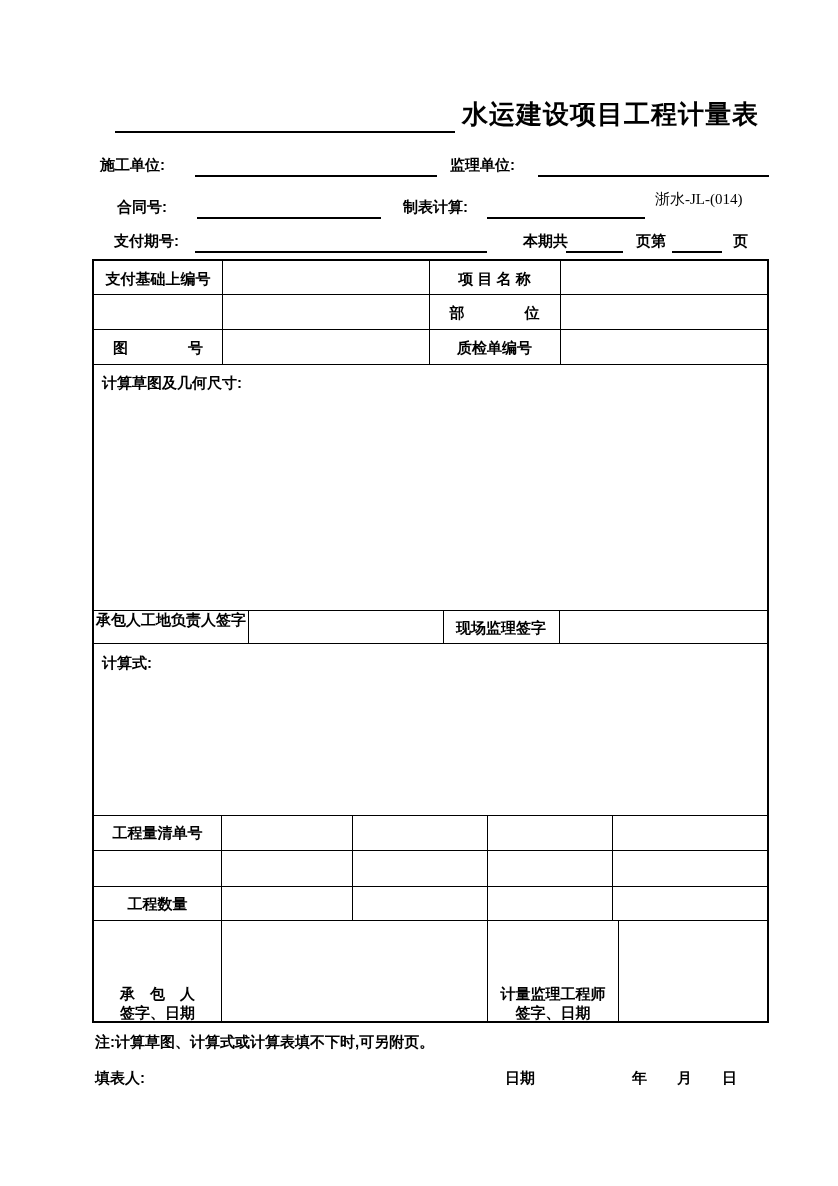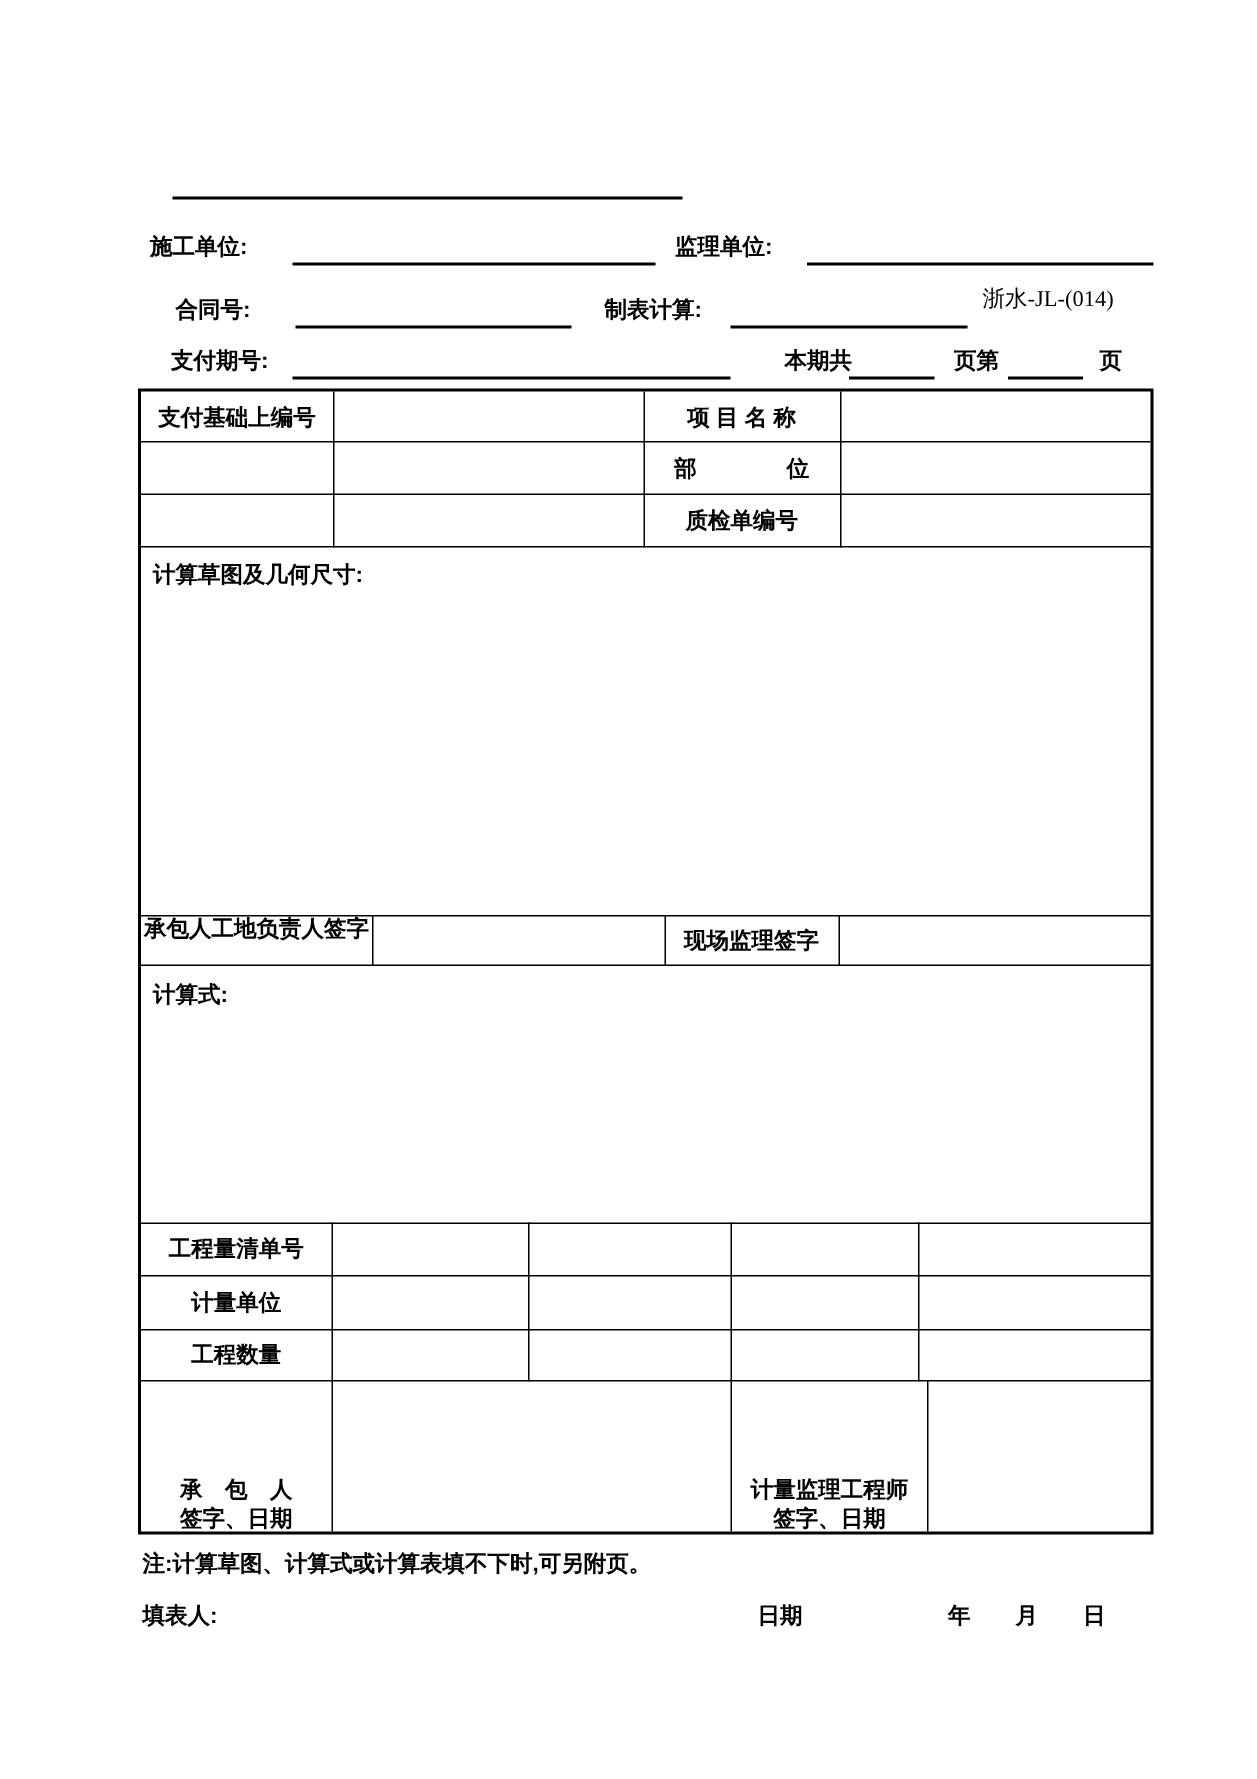--- a/index.html
+++ b/index.html
@@ -21,20 +21,21 @@
   .blank{background:transparent;}
   .corner-lbl{position:absolute;font-size:15px;font-weight:bold;white-space:pre;}
   .note{position:absolute;font-size:15px;font-weight:bold;white-space:pre;}
 </style>
 </head>
 <body>
 
 <div class="page">
 
   <div class="uline" style="left:115px;top:131px;width:340px;"></div>
+  <div class="title" style="left:462px;top:99px;">水运建设项目工程计量表</div>
 
   <span class="lbl" style="left:100px;top:156px;">施工单位:</span>
   <div class="uline" style="left:195px;top:175px;width:242px;"></div>
   <span class="lbl" style="left:450px;top:156px;">监理单位:</span>
   <div class="uline" style="left:538px;top:175px;width:231px;"></div>
 
   <span class="lbl" style="left:117px;top:198px;">合同号:</span>
   <div class="uline" style="left:197px;top:217px;width:184px;"></div>
   <span class="lbl" style="left:403px;top:198px;">制表计算:</span>
   <div class="uline" style="left:487px;top:217px;width:158px;"></div>
@@ -70,20 +71,21 @@
 
     <div class="vl" style="left:127px;top:554px;height:206px;"></div>
     <div class="vl" style="left:258px;top:554px;height:106px;"></div>
     <div class="vl" style="left:393px;top:554px;height:206px;"></div>
     <div class="vl" style="left:518px;top:554px;height:106px;"></div>
     <div class="vl" style="left:524px;top:659px;height:101px;"></div>
 
     <div class="cell" style="left:335px;top:0;width:131px;height:34px;">项 目 名 称</div>
     <div class="cell" style="left:0;top:0;width:128px;height:34px;">支付基础上编号</div>
     <div class="cell" style="left:335px;top:34px;width:131px;height:34px;">部　　　　位</div>
+    <div class="cell" style="left:0;top:69px;width:128px;height:34px;">图　　　　号</div>
     <div class="cell" style="left:335px;top:69px;width:131px;height:34px;">质检单编号</div>
 
     <div class="cell blank" style="left:129px;top:0;width:206px;height:34px;"></div>
     <div class="cell blank" style="left:467px;top:0;width:206px;height:34px;"></div>
     <div class="cell blank" style="left:129px;top:34px;width:206px;height:34px;"></div>
     <div class="cell blank" style="left:467px;top:34px;width:206px;height:34px;"></div>
     <div class="cell blank" style="left:129px;top:69px;width:206px;height:34px;"></div>
     <div class="cell blank" style="left:467px;top:69px;width:206px;height:34px;"></div>
 
     <span class="corner-lbl" style="left:8px;top:113px;">计算草图及几何尺寸:</span>
@@ -91,21 +93,20 @@
 
     <div class="cell" style="left:0;top:349px;width:154px;height:19px;">承包人工地负责人签字</div>
     <div class="cell blank" style="left:155px;top:349px;width:194px;height:34px;"></div>
     <div class="cell" style="left:349px;top:349px;width:116px;height:34px;">现场监理签字</div>
     <div class="cell blank" style="left:466px;top:349px;width:207px;height:34px;"></div>
 
     <span class="corner-lbl" style="left:8px;top:393px;">计算式:</span>
     <div class="cell blank" style="left:0;top:415px;width:673px;height:139px;"></div>
 
     <div class="cell" style="left:0;top:554px;width:127px;height:35px;">工程量清单号</div>
-    <div class="cell" style="left:0;top:589px;width:127px;height:36px;">计量单位</div>
     <div class="cell" style="left:0;top:625px;width:127px;height:34px;">工程数量</div>
 
     <div class="cell blank" style="left:128px;top:554px;width:130px;height:35px;"></div>
     <div class="cell blank" style="left:259px;top:554px;width:134px;height:35px;"></div>
     <div class="cell blank" style="left:394px;top:554px;width:124px;height:35px;"></div>
     <div class="cell blank" style="left:519px;top:554px;width:154px;height:35px;"></div>
     <div class="cell blank" style="left:128px;top:589px;width:130px;height:36px;"></div>
     <div class="cell blank" style="left:259px;top:589px;width:134px;height:36px;"></div>
     <div class="cell blank" style="left:394px;top:589px;width:124px;height:36px;"></div>
     <div class="cell blank" style="left:519px;top:589px;width:154px;height:36px;"></div>

